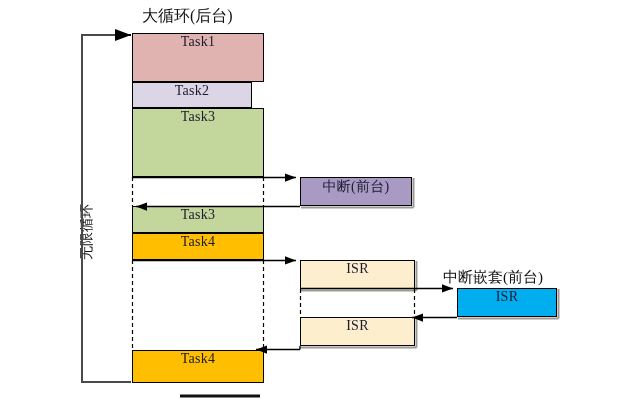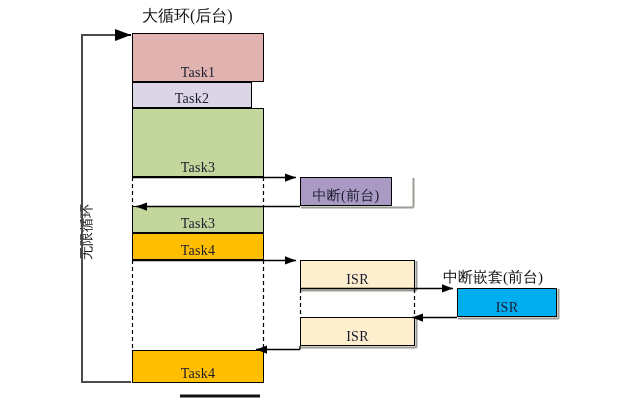--- a/index.html
+++ b/index.html
@@ -8,21 +8,21 @@
     background:#ffffff;
     font-family:"Liberation Serif", serif;
     overflow:hidden;
     position:relative;
   }
   #stage{position:absolute;left:0;top:0;width:641px;height:405px;}
   .box{
     position:absolute;
     box-sizing:border-box;
     border:1px solid #000;
-    display:flex;align-items:flex-end;justify-content:center;
+    display:flex;align-items:flex-start;justify-content:center;
     font-family:"Liberation Serif", serif;
     color:#1b1b2f;
     font-size:14px;
     letter-spacing:0.3px;
     white-space:nowrap;
   }
   .label{
     position:absolute;
     color:#111;
     font-family:"Liberation Serif","DejaVu Serif",serif;
@@ -68,21 +68,21 @@
   </div>
 
   <div class="box" style="left:132px;top:233px;width:132px;height:27px;background:#ffbf00;">
     <span>Task4</span>
   </div>
 
   <div class="box" style="left:132px;top:350px;width:132px;height:33px;background:#ffbf00;">
     <span>Task4</span>
   </div>
 
-  <div class="box" style="left:300px;top:177px;width:92px;height:29px;background:#a99ac4;font-size:14px;">
+  <div class="box" style="left:300px;top:177px;width:112px;height:29px;background:#a99ac4;font-size:14px;">
     <span>中断(前台)</span>
   </div>
 
   <div class="box" style="left:300px;top:260px;width:115px;height:29px;background:#fdeecd;">
     <span>ISR</span>
   </div>
 
   <div class="box" style="left:300px;top:317px;width:115px;height:29px;background:#fdeecd;">
     <span>ISR</span>
   </div>

